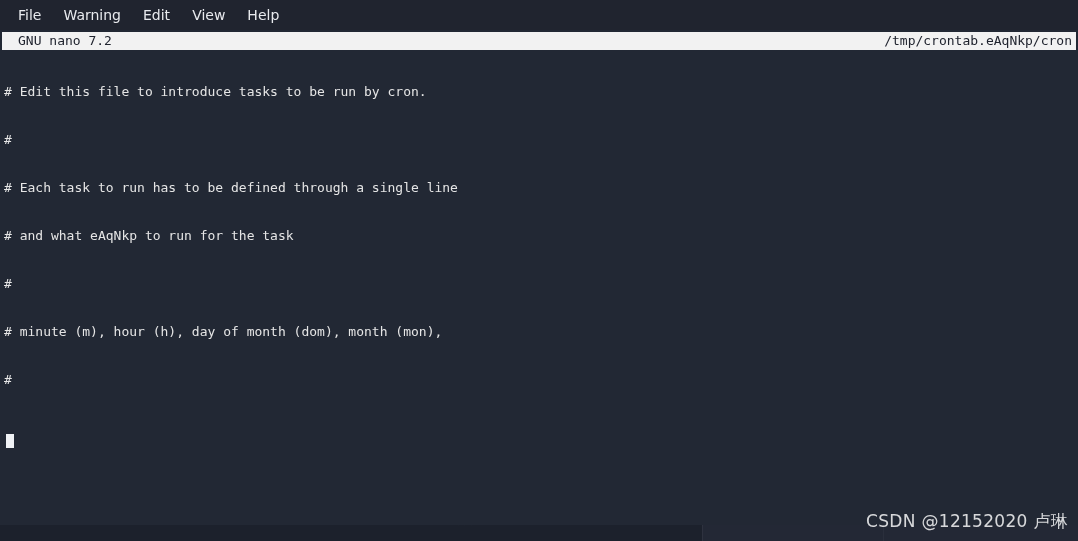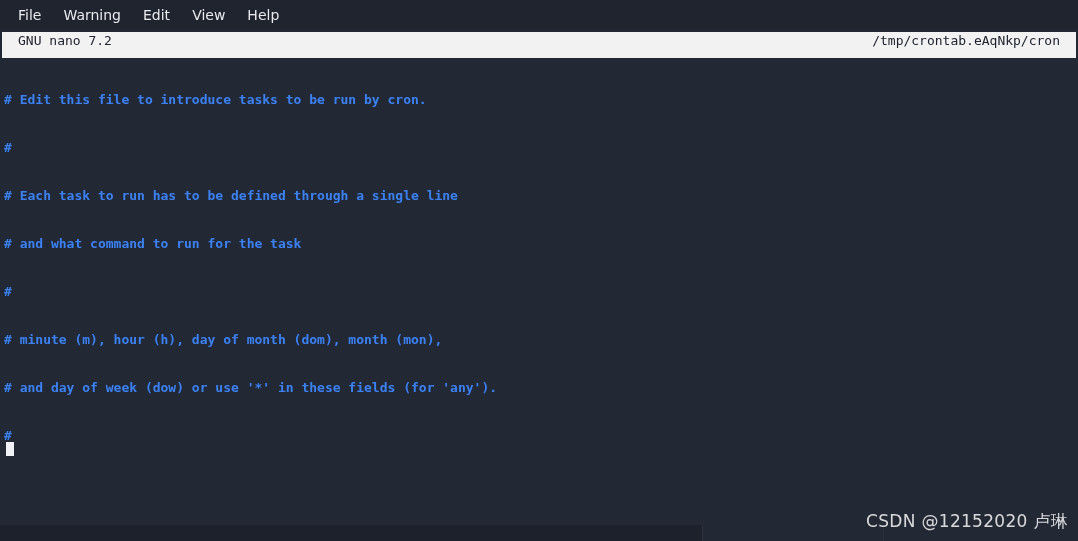--- a/index.html
+++ b/index.html
@@ -196,44 +196,44 @@
   }
   #menubar .mi {
     color: #e8eaee;
     font-size: 14px;
     padding: 3px 8px;
     border-radius: 2px;
     cursor: default;
   }
   #nanobar {
     margin: 2px 2px 0 2px;
-    height: 26px;
+    height: 18px;
     background: #f2f2f2;
     color: #20242f;
     font-size: 13px;
     line-height: 18px;
     display: flex;
     justify-content: space-between;
     white-space: nowrap;
     overflow: hidden;
   }
   #nanobar .nb-left  { padding-left: 16px; }
-  #nanobar .nb-right { padding-right: 16px; }
+  #nanobar .nb-right { padding-right: 4px; }
 
   #editor {
     flex: 1;
     padding: 2px 0 0 4px;
     font-size: 13px;
     line-height: 16px;
     white-space: pre;
     position: relative;
     overflow: hidden;
   }
   .ln { height: 16px; }
-  .cmt  { color: #3b82f6; font-weight: bold; }
+  .cmt  { color: #e5e5e5; }
   #cursor {
     position: absolute;
     left: 6px;
     top: 384px;
     width: 8px;
     height: 14px;
     background: #f0f2f5;
   }
 
   
@@ -340,24 +340,23 @@
 
   <div id="nanobar">
     <span class="nb-left">GNU nano 7.2</span>
     <span class="nb-right">/tmp/crontab.eAqNkp/cron</span>
   </div>
 
   <div id="editor">
     <div class="ln cmt"># Edit this file to introduce tasks to be run by cron.</div>
     <div class="ln cmt">#</div>
     <div class="ln cmt"># Each task to run has to be defined through a single line</div>
-    <div class="ln cmt"># and what command to run for the task</div>
+    <div class="ln cmt"># and what eAqNkp to run for the task</div>
     <div class="ln cmt">#</div>
     <div class="ln cmt"># minute (m), hour (h), day of month (dom), month (mon),</div>
-    <div class="ln cmt"># and day of week (dow) or use '*' in these fields (for 'any').</div>
     <div class="ln cmt">#</div>
     
     
     
     
     
     
     
     
     

